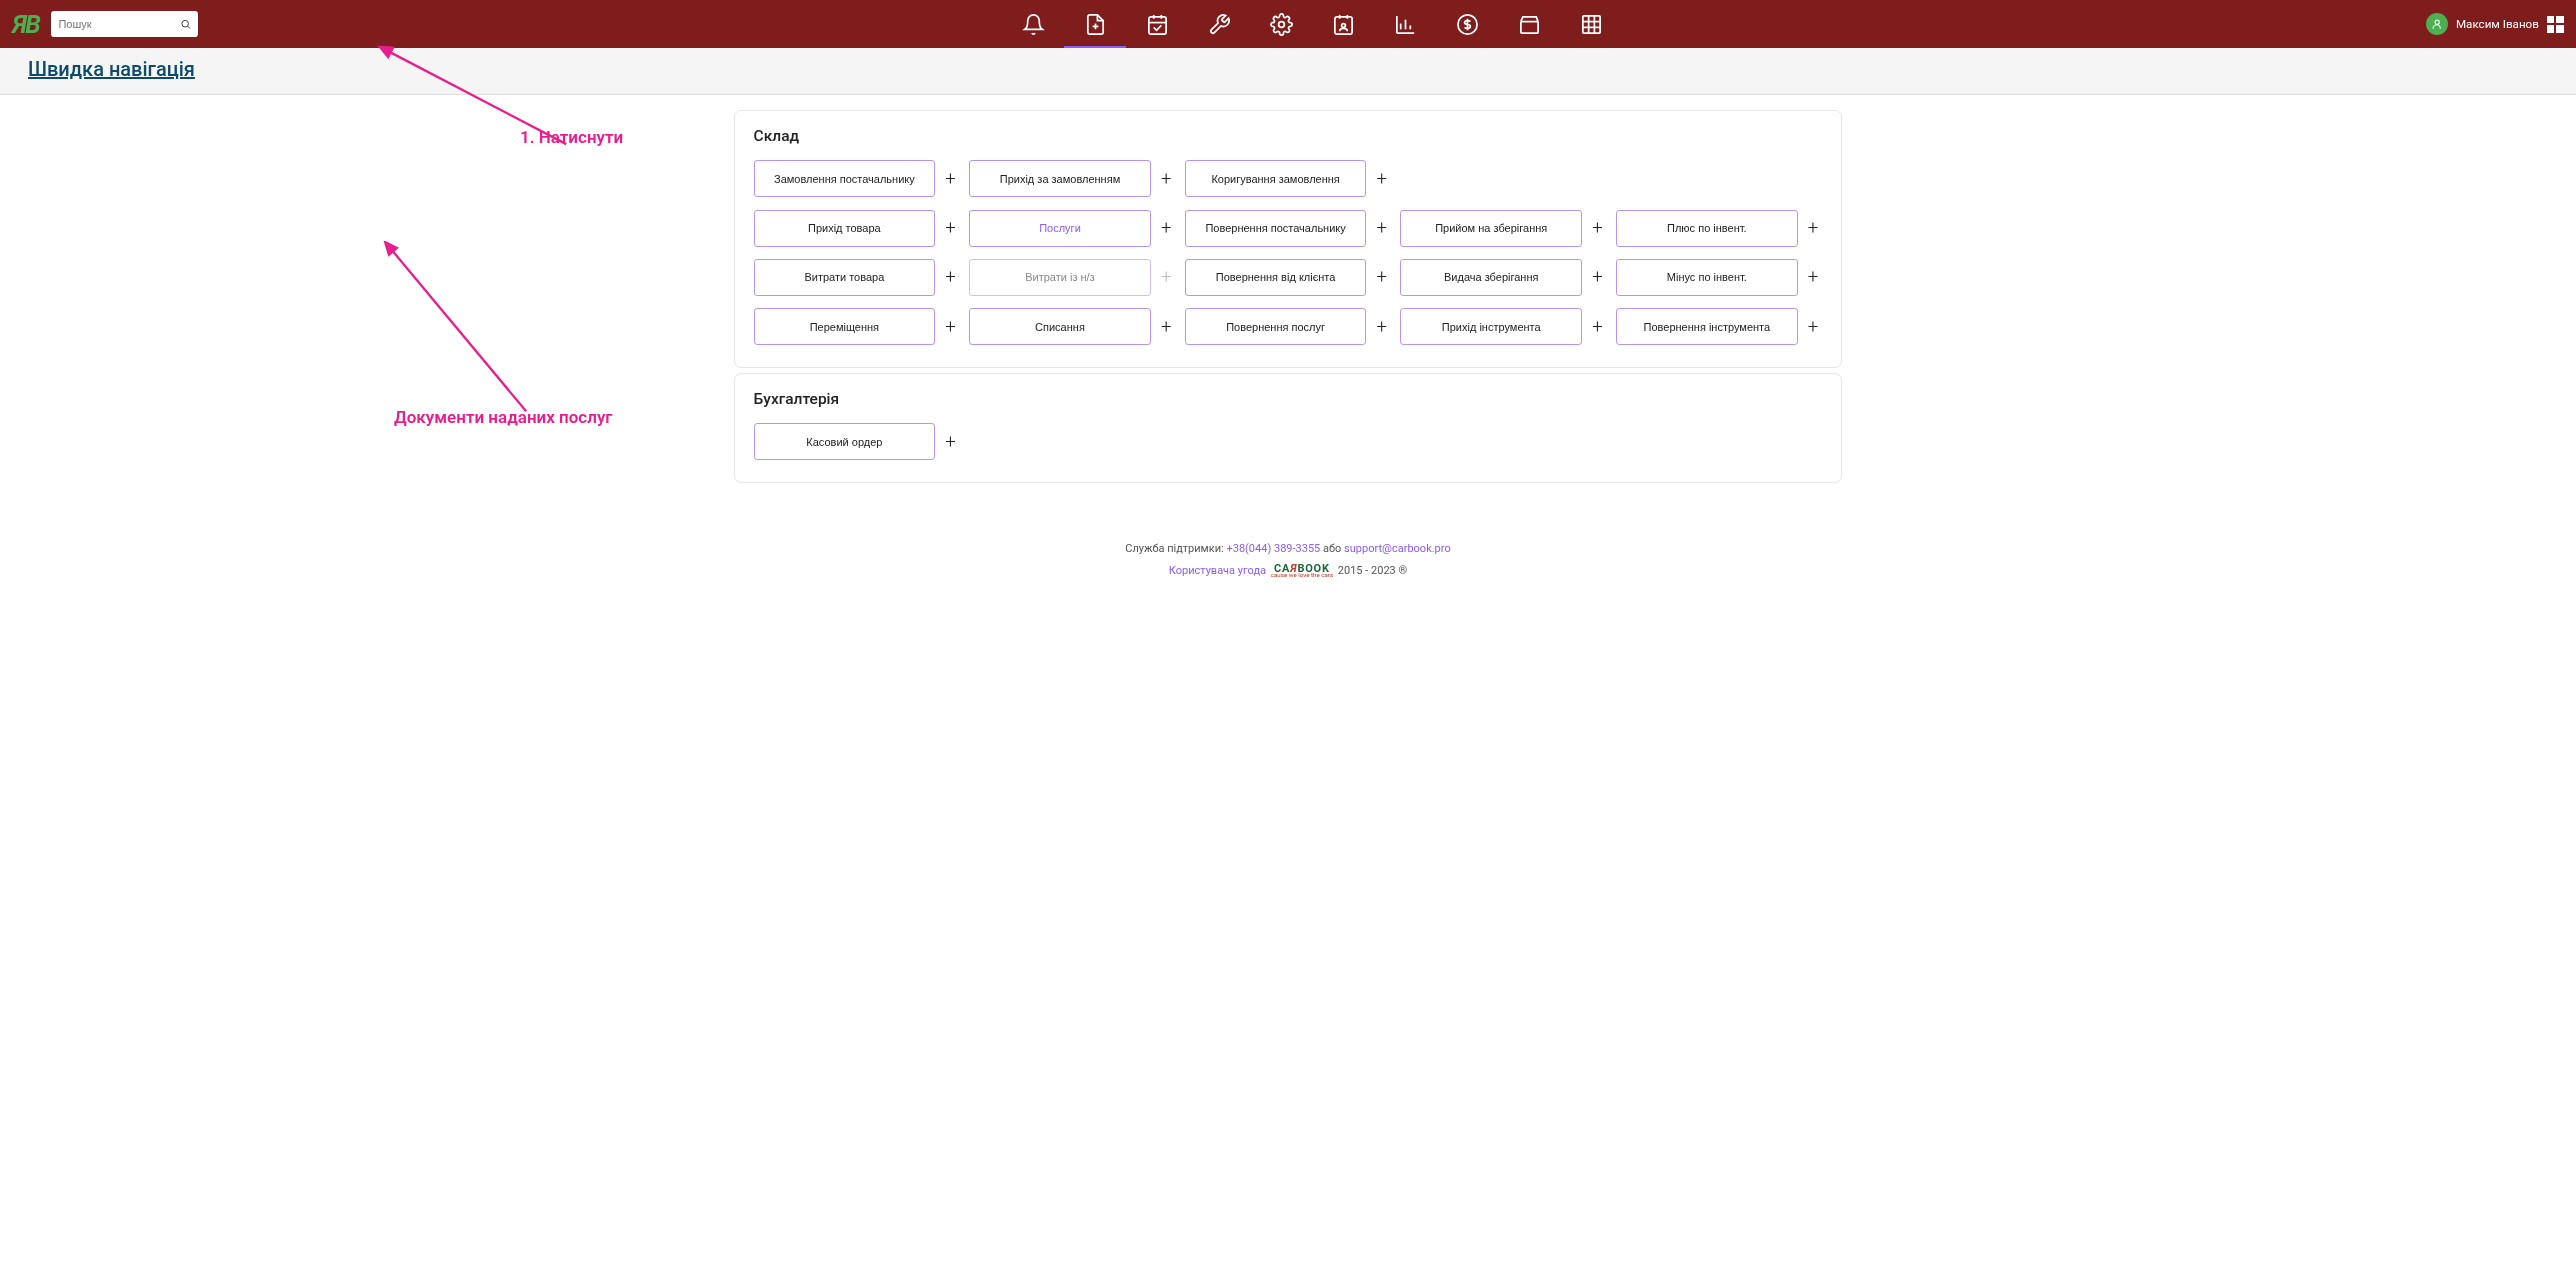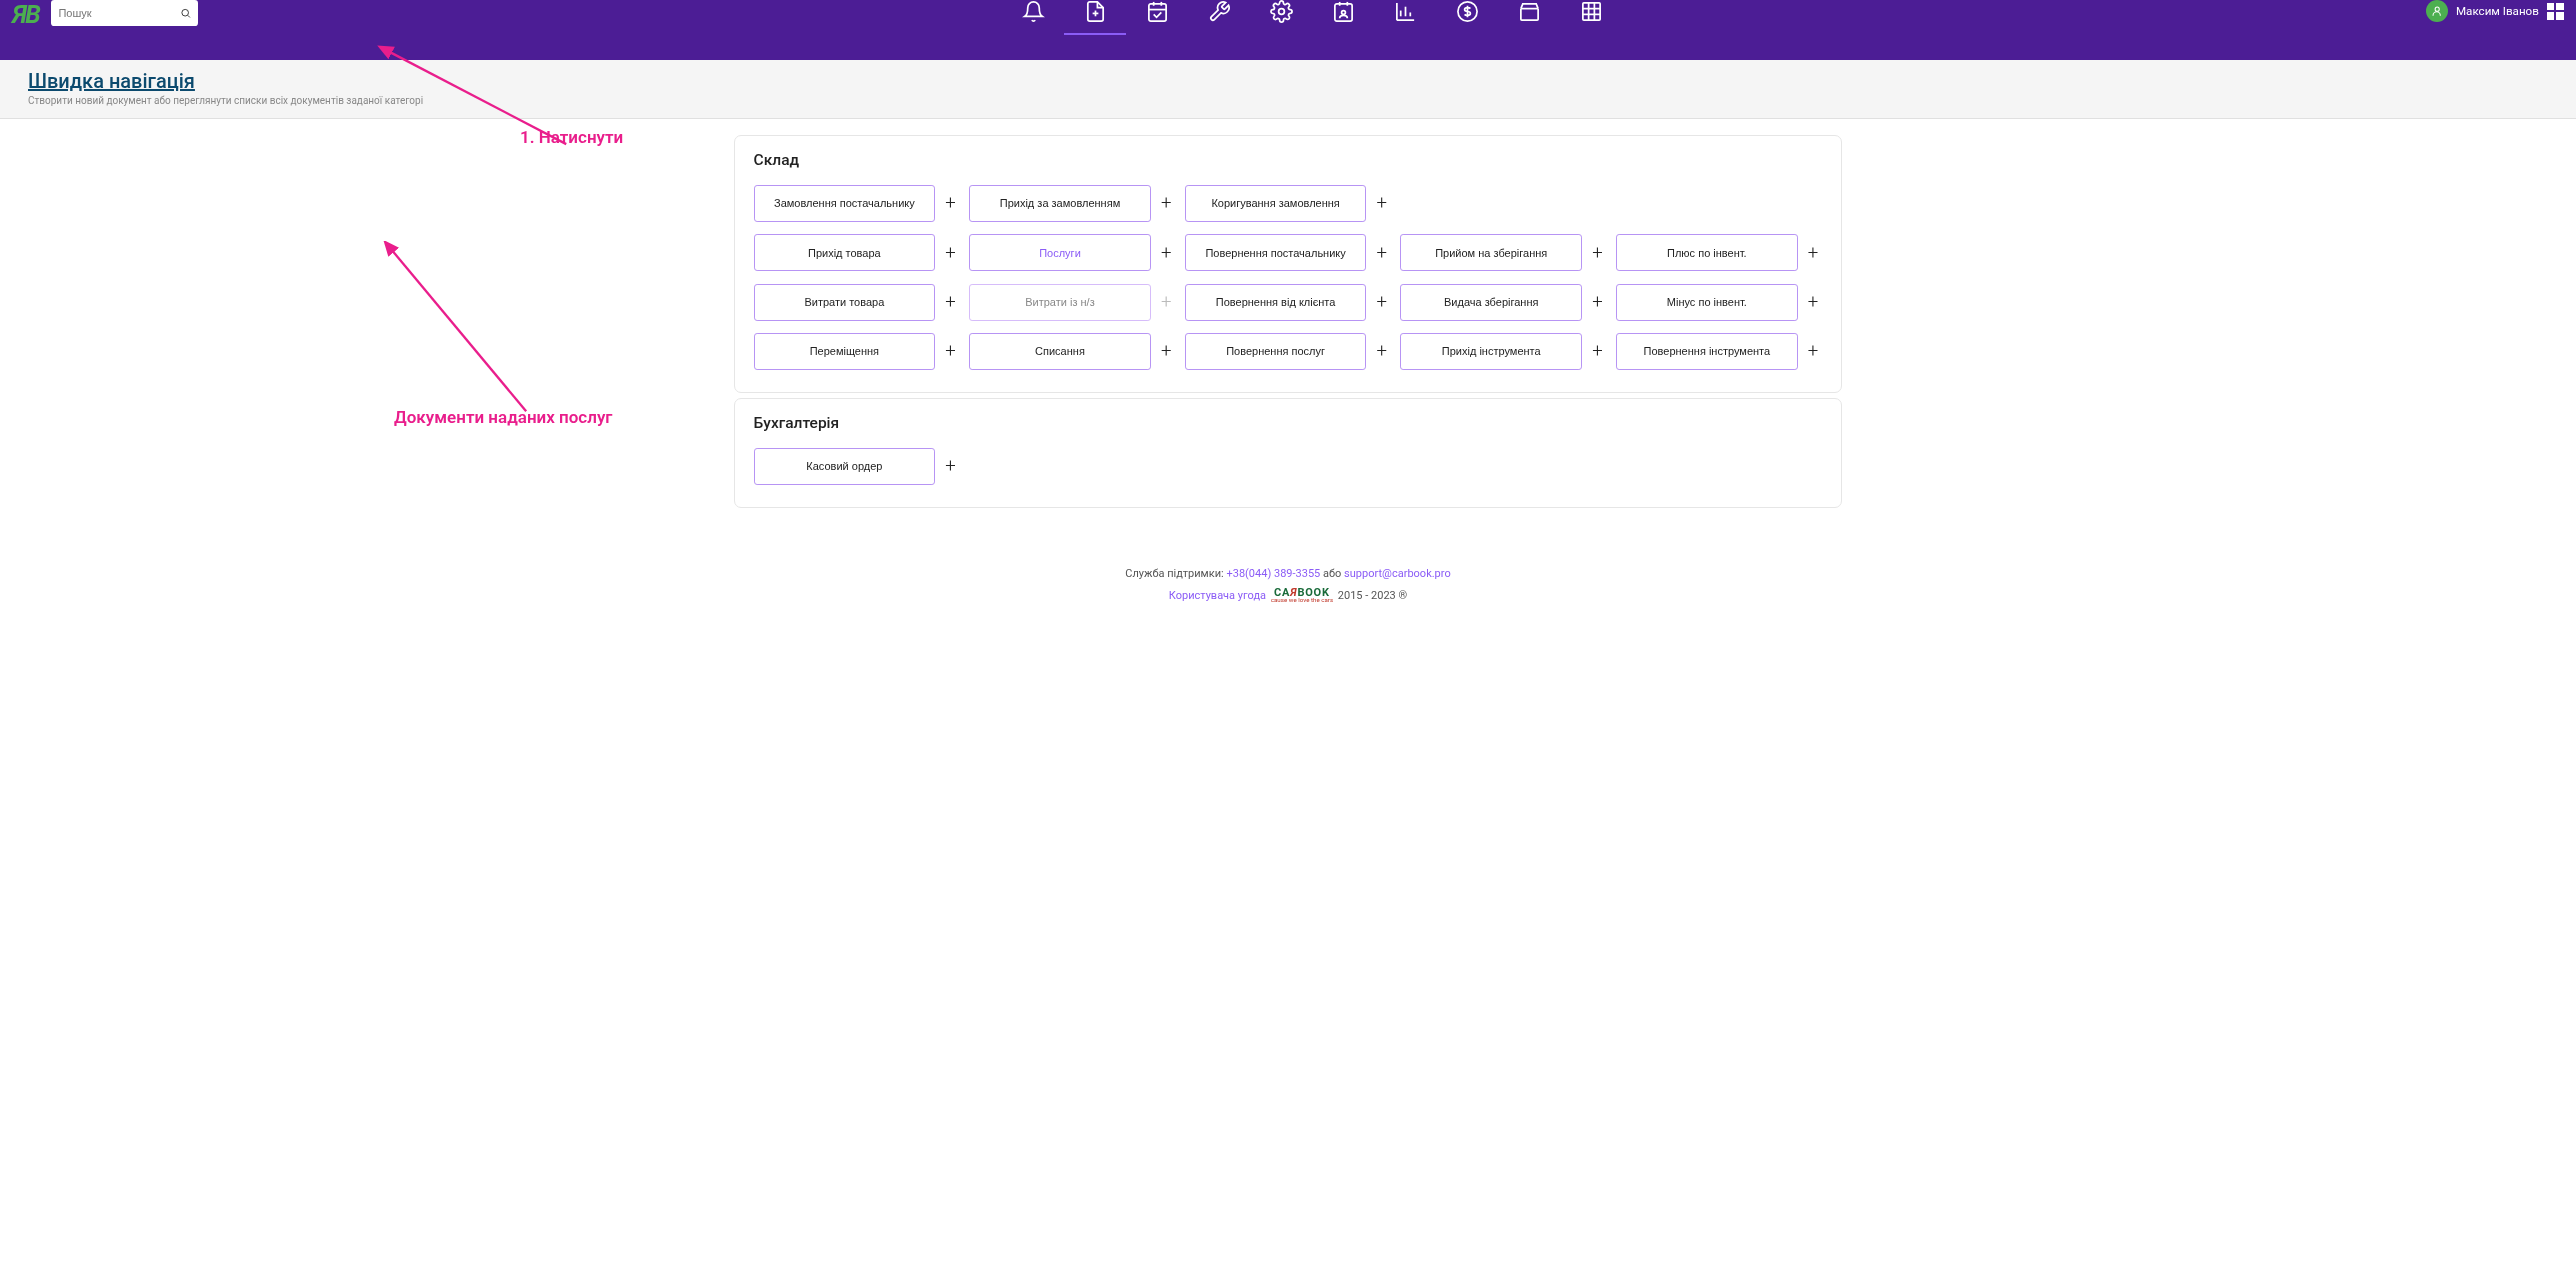--- a/index.html
+++ b/index.html
@@ -1,18 +1,18 @@
 <!DOCTYPE html>
 <html style="font-size:12.4px"><head>
 <meta charset="utf-8">
 <style>
 * { box-sizing: border-box; margin: 0; padding: 0; }
 body { font-family: -apple-system, BlinkMacSystemFont, "Segoe UI", Roboto, sans-serif; background: #fff; }
 
-.topbar { background: #4c1d95; height: 60px; display: flex; align-items: flex-start; padding: 0 12.4px; gap: 12.4px; }
+.topbar { background: #7f1d1d; height: 48px; display: flex; align-items: center; padding: 0 12.4px; gap: 12.4px; }
 .logo { color: #4caf50; font-size: 25px; font-weight: 700; font-style: italic; letter-spacing: -1.6px; }
 .search-box { background: #fff; border-radius: 3.1px; width: 147px; height: 26px; display: flex; align-items: center; padding: 0 7px; }
 .search-box input { border: none; outline: none; width: 100%; font-size: 11px; color: #555; }
 .search-box .mag { width: 12.4px; height: 12.4px; color: #333; }
 .nav-icons { flex: 1; display: flex; justify-content: center; gap: 39px; }
 .nav-icon { width: 23px; height: 23px; color: #fff; cursor: pointer; display: flex; align-items: center; justify-content: center; position: relative; }
 .nav-icon.active::after { content: ''; position: absolute; bottom: -12.4px; left: -19.4px; right: -19.4px; height: 2.3px; background: #8b5cf6; }
 .user-area { display: flex; align-items: center; gap: 7.8px; }
 .avatar { width: 22px; height: 22px; border-radius: 50%; background: #4caf50; display: flex; align-items: center; justify-content: center; }
 .avatar svg { width: 12.4px; height: 12.4px; color: #fff; }
@@ -151,21 +151,20 @@
           <span></span>
           <span></span>
           <span></span>
           <span></span>
         </div>
   </div>
 </div>
 
 <div class="subheader">
   <h1>Швидка навігація</h1>
-  <p>Створити новий документ або переглянути списки всіх документів заданої категорі</p>
 </div>
 
 <div class="content">
   <div id="panels-container">
         <div class="panel">
           <div class="panel-title">Склад</div>
           <div class="button-grid">
             <div class="btn-pair">
               <button class="doc-btn">Замовлення постачальнику</button>
               <div class="plus-btn">+</div>

